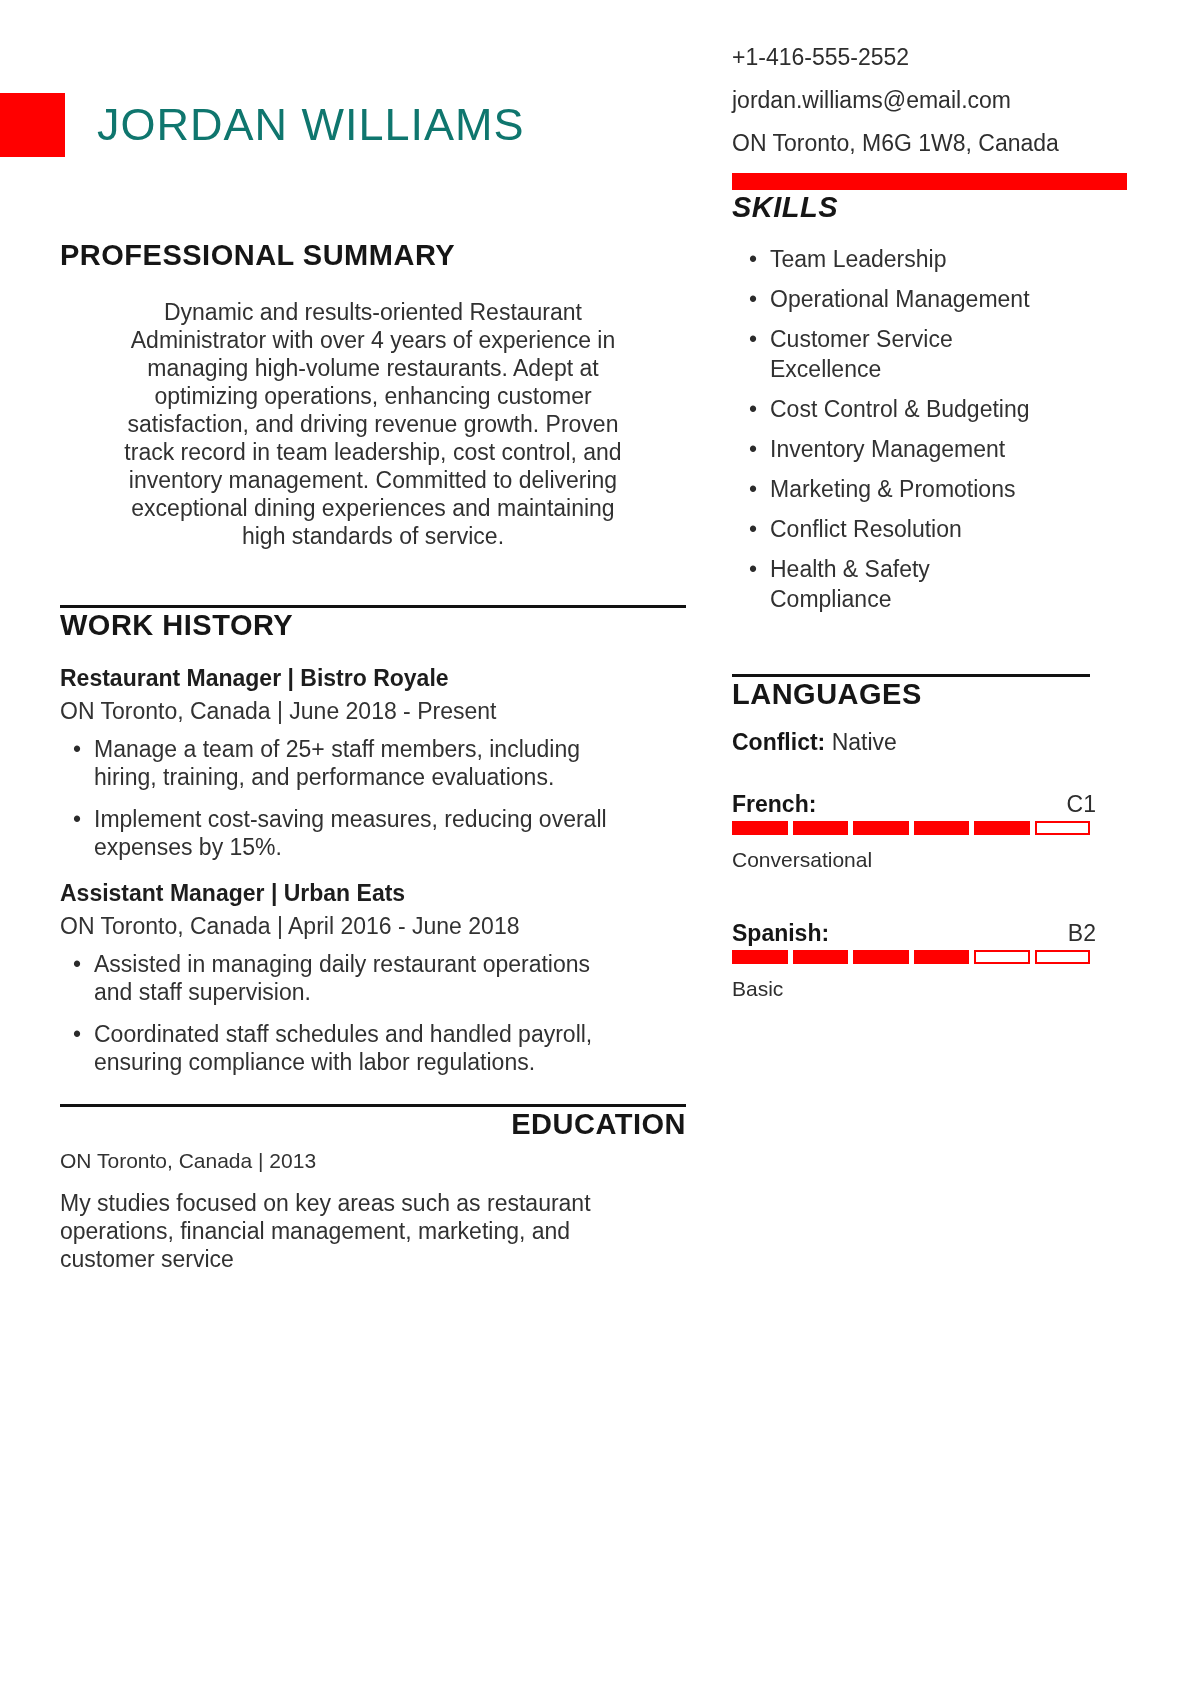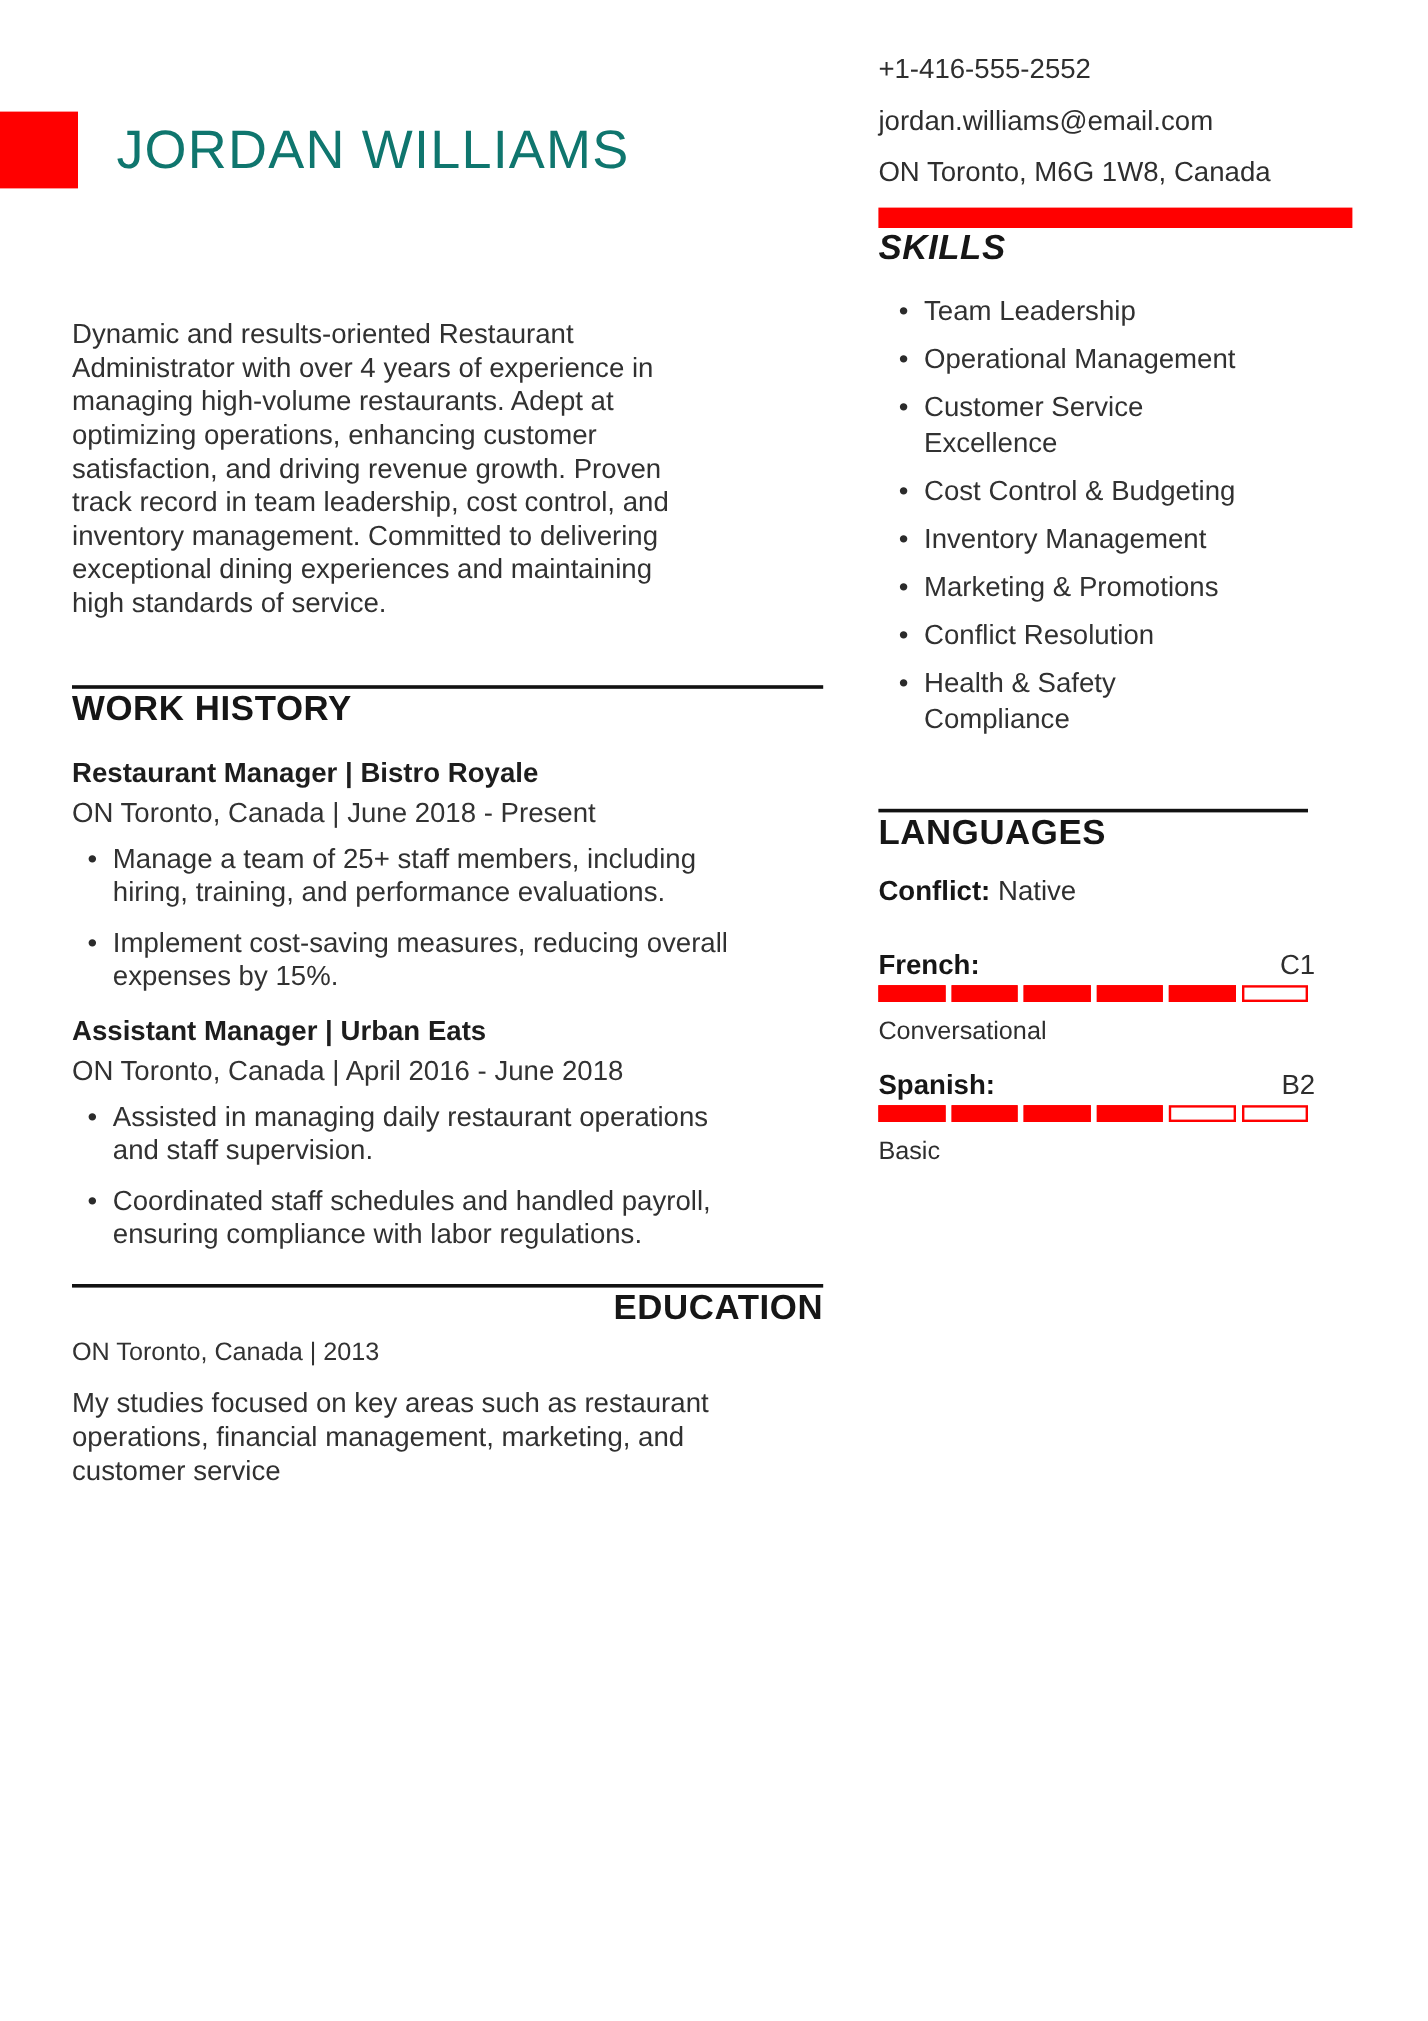--- a/index.html
+++ b/index.html
@@ -29,21 +29,21 @@
   .accent-bar{width:395px;height:17px;background:var(--accent,#FF0000);margin-top:13px;}
 
   h2.sec{
     margin:0;font-size:29px;line-height:34px;font-weight:700;
     color:#161616;letter-spacing:0.5px;
   }
   .sec-skills{margin-top:60px;font-style:italic;}
   .pre{white-space:pre-line;}
 
   .summary-para{
-    margin:26px 0 0 0;font-size:23px;line-height:28px;color:#313131;
+    margin:26px 0 0 0;font-size:23px;line-height:28px;color:#313131;text-align:center;
   }
   .divider{border:none;border-top:3px solid #121212;margin:55px 0 0 0;width:626px;}
   .divider-right{width:358px;margin-top:60px;}
   .sec-work{margin-top:38px;}
   .job{margin:0;}
   .job-title{margin:22px 0 0 0;font-size:23px;line-height:28px;font-weight:700;color:#1d1d1d;}
   .job-meta{margin:5px 0 0 0;font-size:23px;line-height:28px;color:#323232;}
   ul.bullets{list-style:none;margin:10px 0 0 0;padding:0;}
   ul.bullets li{
     position:relative;padding-left:34px;margin-bottom:14px;
@@ -61,21 +61,21 @@
   ul.skills li{
     position:relative;padding-left:38px;margin-bottom:10px;
     font-size:23px;line-height:30px;color:#313131;
   }
   ul.skills li .dot{position:absolute;left:17px;top:0;color:#2b2b2b;}
 
   
   .sec-langs{margin-top:40px;}
   .lang-inline{margin-top:18px;font-size:23px;line-height:26px;color:#2e2e2e;}
   .lang-inline .lbl{font-weight:700;color:#161616;}
-  .lang-group{margin-top:18px;}
+  .lang-group{margin-top:47px;}
   .lang-group.first{margin-top:36px;}
   .lang-head{display:flex;justify-content:space-between;align-items:baseline;
     font-size:23px;line-height:26px;}
   .lang-head .lbl{font-weight:700;color:#161616;}
   .lang-head .lvl{color:#2e2e2e;}
   .bar{display:flex;gap:5px;height:14px;margin-top:4px;width:358px;}
   .bar .seg{flex:1;box-sizing:border-box;border:2px solid var(--accent,#FF0000);background:#fff;}
   .bar .seg.filled{background:var(--accent,#FF0000);}
   .lang-desc{margin-top:12px;font-size:21px;line-height:26px;color:#2e2e2e;}
 </style>
@@ -145,20 +145,21 @@
           <span class="seg filled"></span>
           <span class="seg filled"></span>
           <span class="seg"></span>
           <span class="seg"></span>
         </div>
       <div class="lang-desc">Basic</div>
     </div>
   </div>
 
   <div class="col-left">
+    <h2 class="sec">PROFESSIONAL SUMMARY</h2>
     <p class="summary-para pre">Dynamic and results-oriented Restaurant
 Administrator with over 4 years of experience in
 managing high-volume restaurants. Adept at
 optimizing operations, enhancing customer
 satisfaction, and driving revenue growth. Proven
 track record in team leadership, cost control, and
 inventory management. Committed to delivering
 exceptional dining experiences and maintaining
 high standards of service.</p>
 

